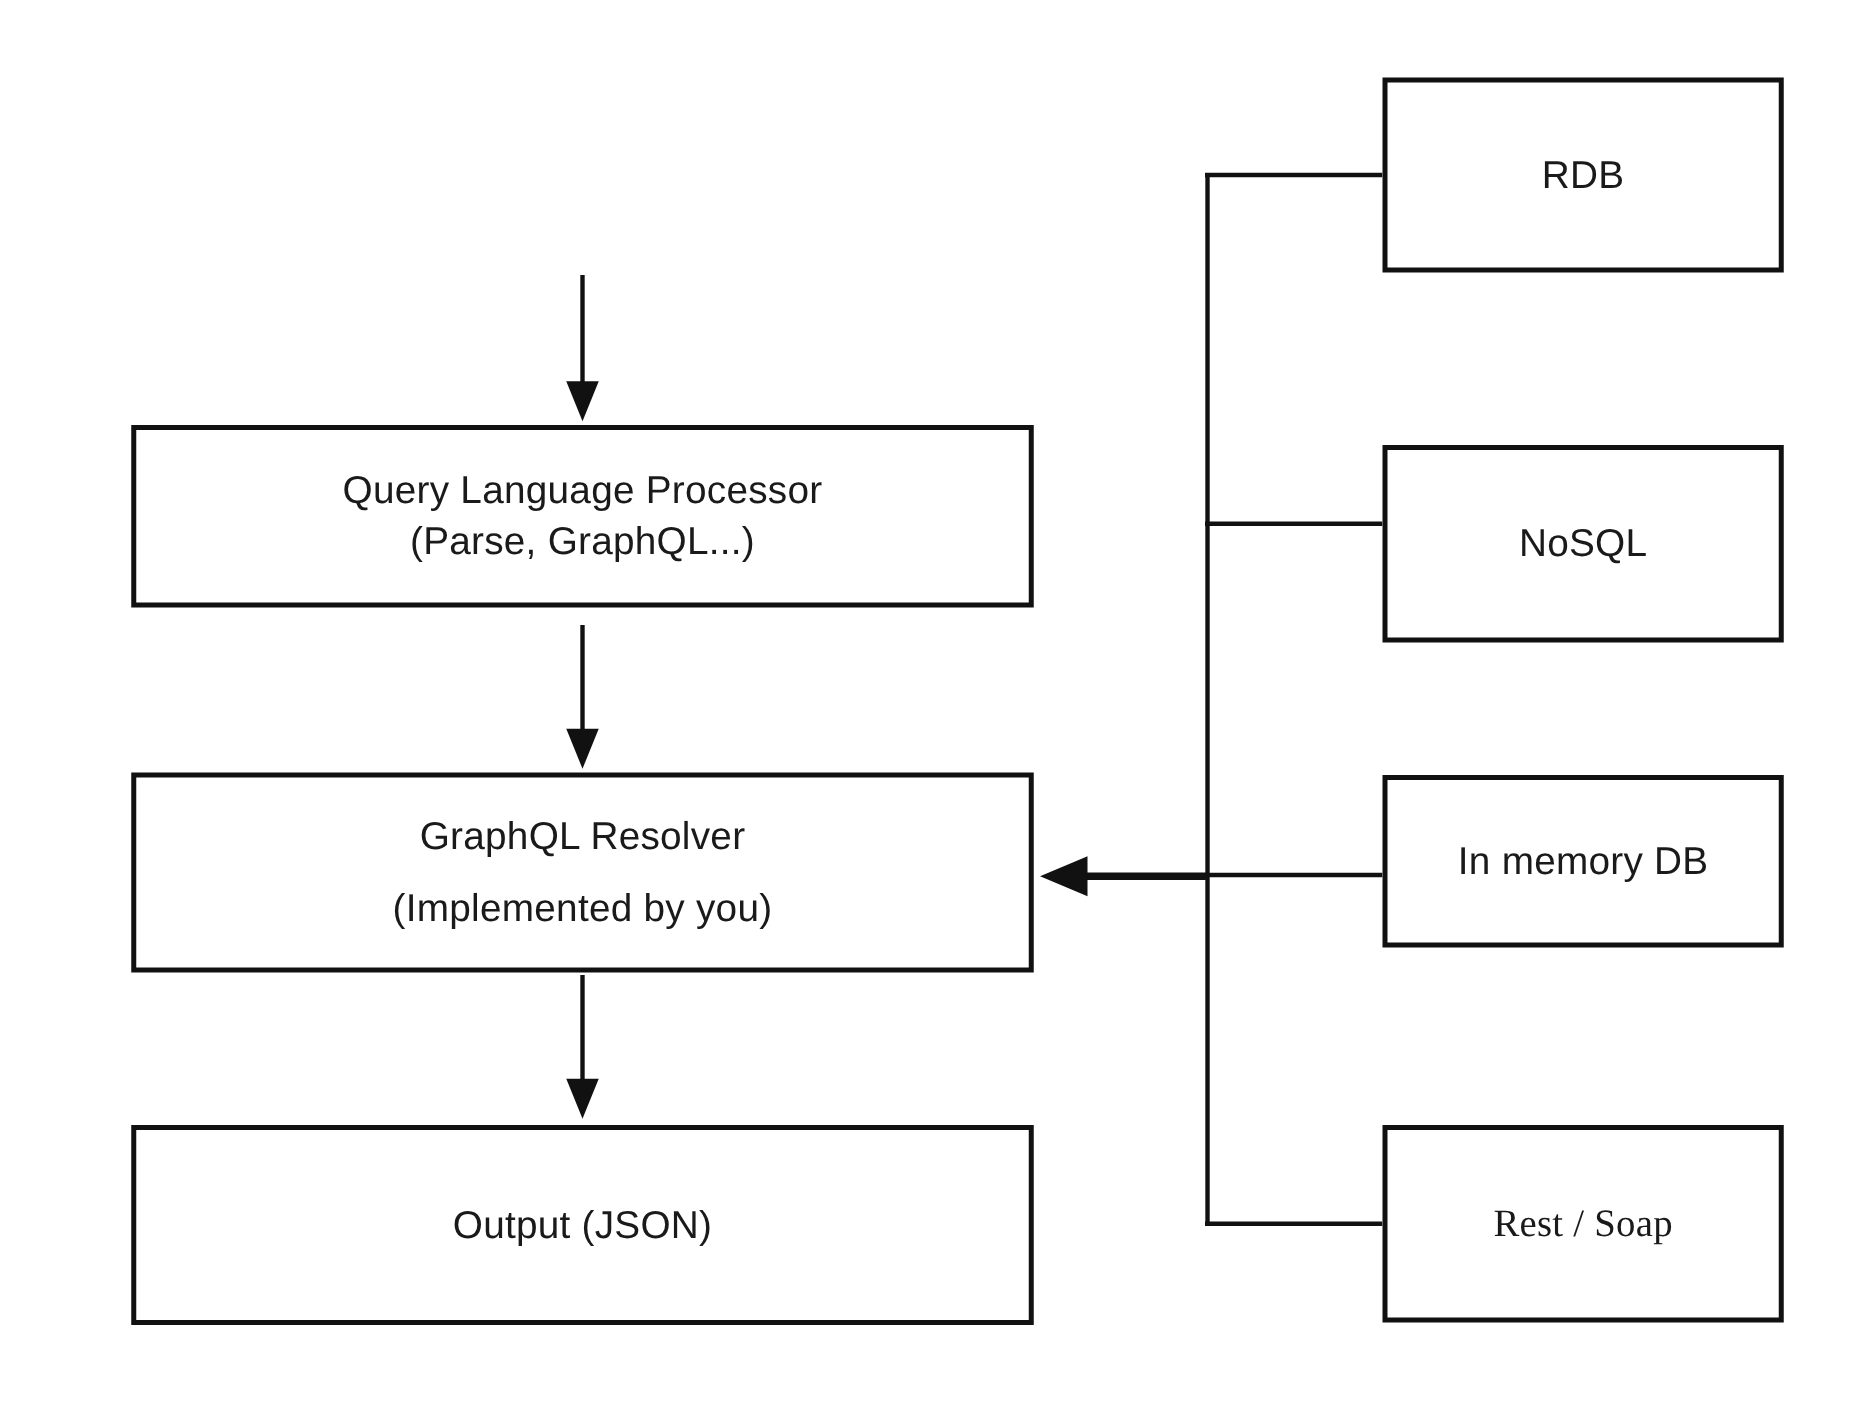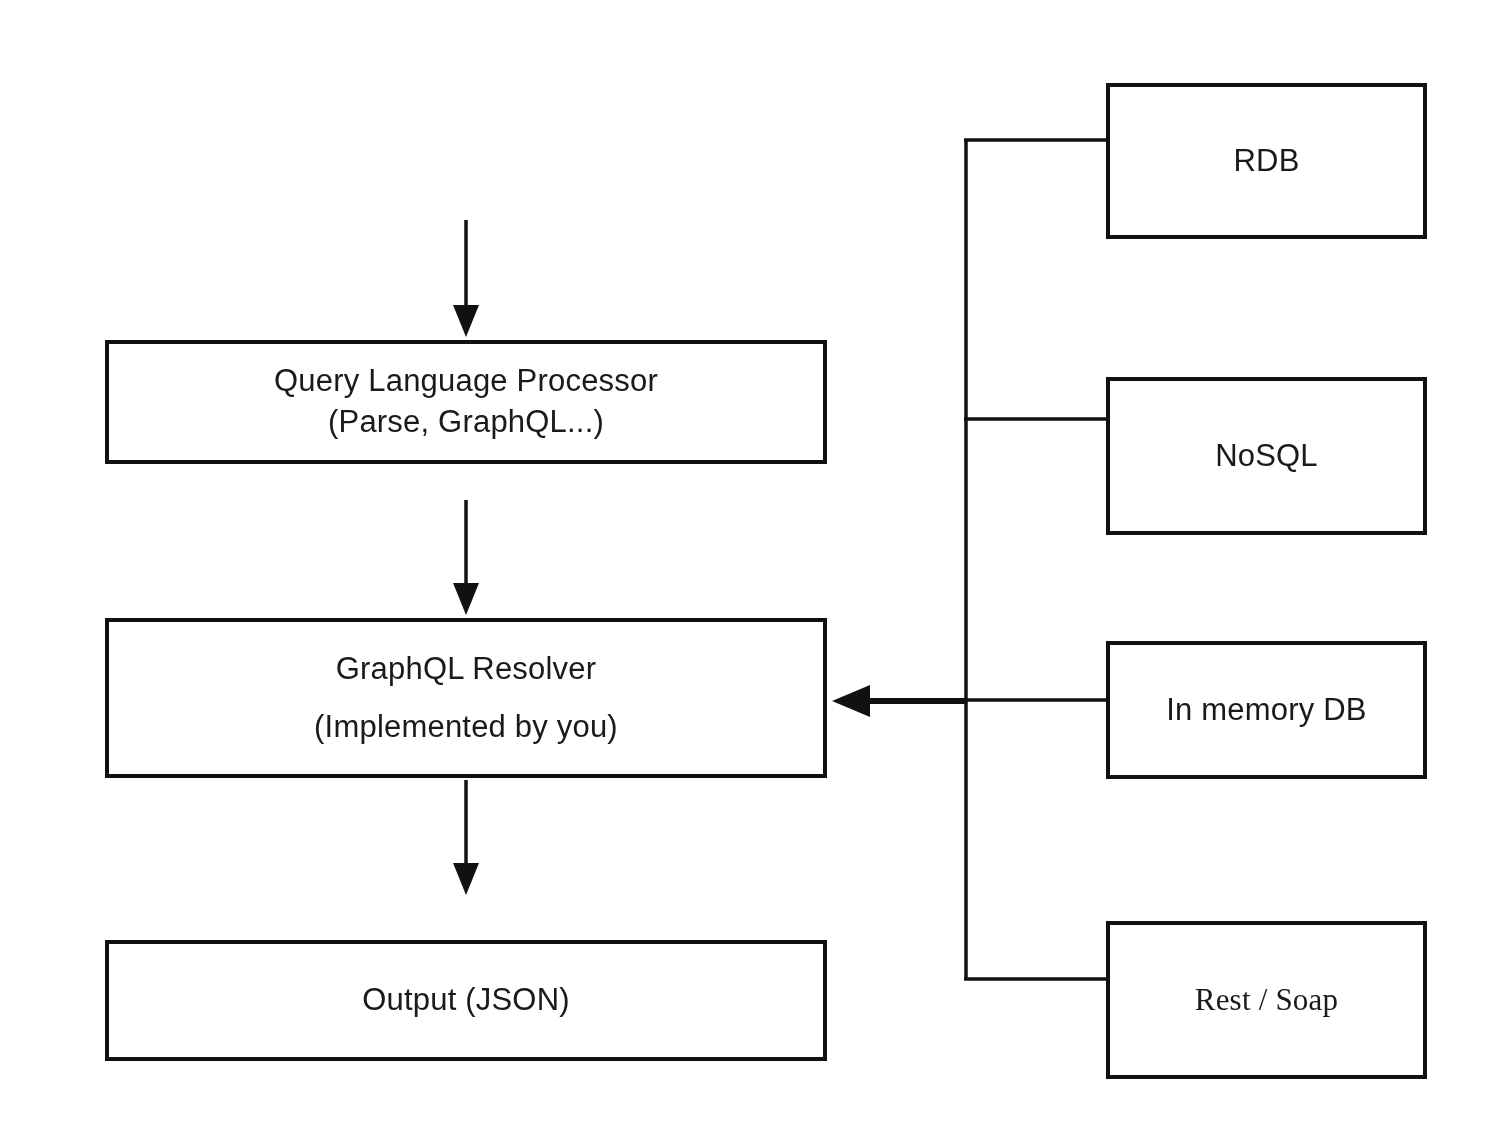--- a/index.html
+++ b/index.html
@@ -36,25 +36,25 @@
     text-align:center;
     color:var(--text);
     font-size:31px;
     line-height:1.32;
     letter-spacing:0.2px;
   }
   .node span:empty{display:none;}
   
   .flow{left:105px;width:722px;}
   .flow.n0{top:60px;height:158px;}
-  .flow.n1{top:340px;height:124px;}
+  .flow.n1{top:340px;height:146px;}
   .flow.n2{top:618px;height:160px;gap:17px;}
-  .flow.n3{top:940px;height:121px;}
+  .flow.n3{top:900px;height:160px;}
   
-  .src{left:1106px;width:321px;margin-top:21px;}
+  .src{left:1106px;width:321px;}
   .src.s0{top:62px;height:156px;}
   .src.s1{top:356px;height:158px;}
   .src.s2{top:620px;height:138px;}
   .src.s3{top:900px;height:158px;font-family:Liberation Serif, serif;}
 </style>
 </head>
 <body>
 
 <div class="canvas">
 

